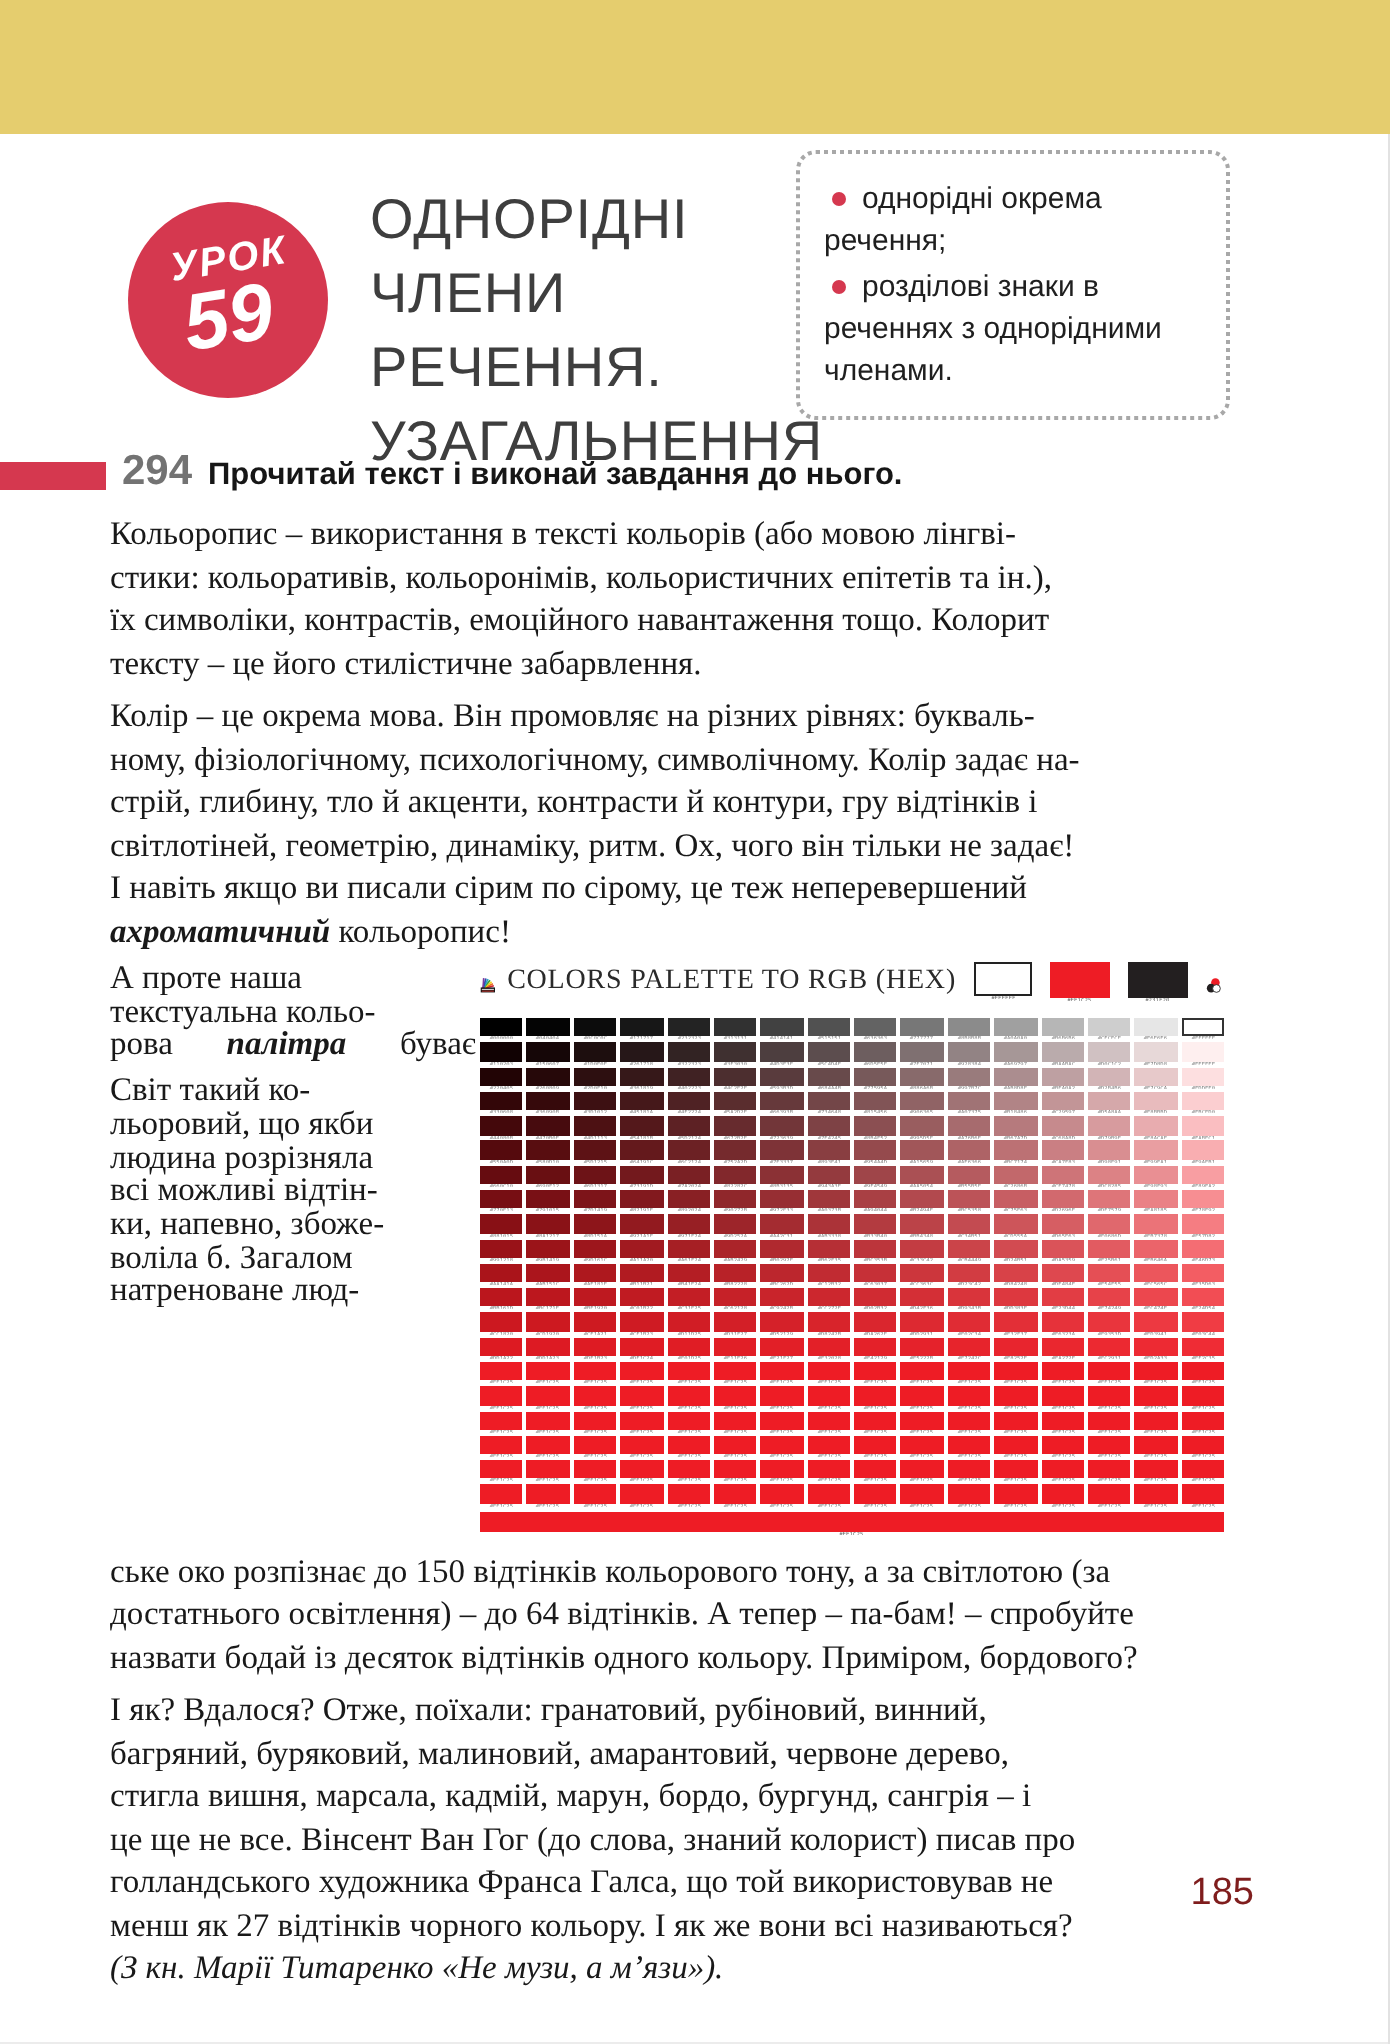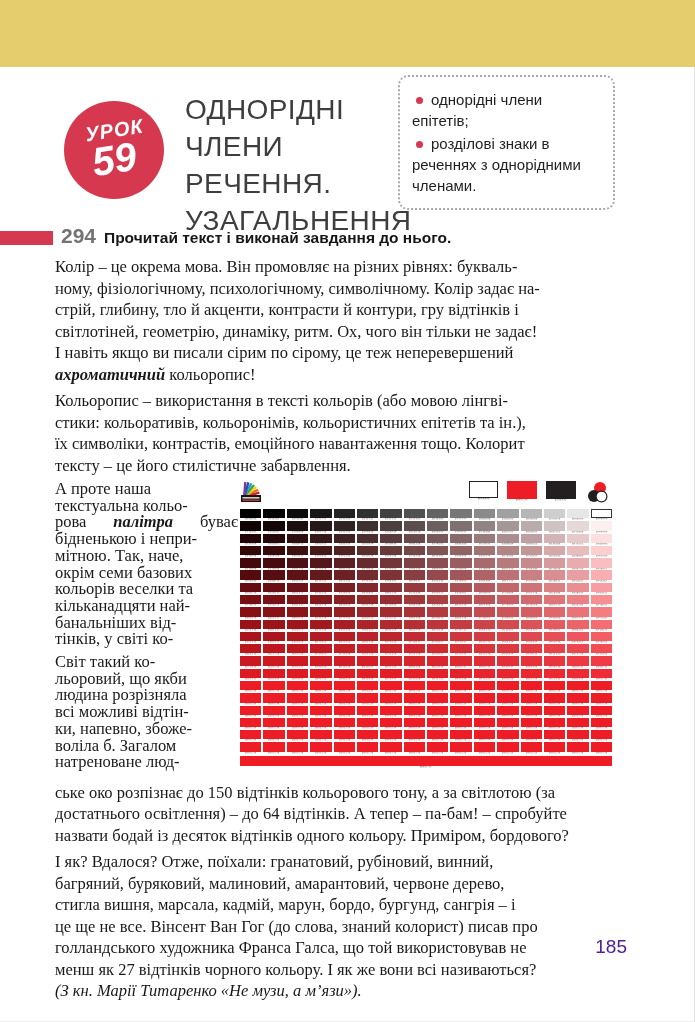--- a/index.html
+++ b/index.html
@@ -59,83 +59,76 @@
   .circles{width:28px;height:24px;margin-left:8px;}
   .palette-grid{display:grid;grid-template-columns:repeat(16,1fr);column-gap:2px;}
   .pcell{min-width:0;}
   .psw{height:9.4px;}
   .psw.outlined{background:#fff!important;border:1px solid #333;box-sizing:border-box;}
   .plbl{height:2.9px;overflow:hidden;font:6px/6px "DejaVu Sans Mono",monospace;color:#777;
         transform:scale(.46);transform-origin:0 0;width:217%;text-align:center;white-space:nowrap;}
   .palette-redbar{height:10px;margin-top:1px;}
   .redbar-lblwrap{height:4px;overflow:hidden;display:flex;justify-content:center;}
   
-  .page-num{position:absolute;right:68px;top:936px;font:400 19px "Liberation Sans","DejaVu Sans",sans-serif;color:#4c1d95;}
+  .page-num{position:absolute;right:68px;top:936px;font:400 19px "Liberation Sans","DejaVu Sans",sans-serif;color:#7f1d1d;}
 </style>
 </head>
 <body>
 
 <div class="page">
 
   <div class="yellow-band"></div>
 
   <div class="lesson-header">
     <div class="lesson-circle">
       <span class="lesson-label">УРОК</span>
       <span class="lesson-number">59</span>
     </div>
     <h1 class="lesson-title">ОДНОРІДНІ
 ЧЛЕНИ
 РЕЧЕННЯ.
 УЗАГАЛЬНЕННЯ</h1>
     <div class="info-box">
-      <div class="info-item"><span class="dot"></span><span>однорідні члени епітетів;</span></div>
+      <div class="info-item"><span class="dot"></span><span>однорідні окрема речення;</span></div>
       <div class="info-item"><span class="dot"></span><span>розділові знаки в
 реченнях з однорідними
 членами.</span></div>
     </div>
   </div>
 
   <div class="exercise-row">
     <div class="ex-bar"></div>
     <span class="ex-num">294</span>
     <span class="ex-task">Прочитай текст і виконай завдання до нього.</span>
   </div>
 
   <div class="article">
 
     <p class="para">
+      <span class="jlines indent">Кольоропис – використання в тексті кольорів (або мовою лінгві-
+стики: кольоративів, кольоронімів, кольористичних епітетів та ін.),
+їх символіки, контрастів, емоційного навантаження тощо. Колорит</span>
+      <span class="lastline">тексту – це його стилістичне забарвлення.</span>
+    </p>
+
+    <p class="para">
       <span class="jlines indent">Колір – це окрема мова. Він промовляє на різних рівнях: букваль-
 ному, фізіологічному, психологічному, символічному. Колір задає на-
 стрій, глибину, тло й акценти, контрасти й контури, гру відтінків і
 світлотіней, геометрію, динаміку, ритм. Ох, чого він тільки не задає!
 І навіть якщо ви писали сірим по сірому, це теж неперевершений</span>
       <span class="lastline"><em class="hl">ахроматичний</em><span> кольоропис!</span></span>
     </p>
 
-    <p class="para">
-      <span class="jlines indent">Кольоропис – використання в тексті кольорів (або мовою лінгві-
-стики: кольоративів, кольоронімів, кольористичних епітетів та ін.),
-їх символіки, контрастів, емоційного навантаження тощо. Колорит</span>
-      <span class="lastline">тексту – це його стилістичне забарвлення.</span>
-    </p>
-
     <div class="two-col">
       <div class="left-col">
         <p class="para">
           <span class="jlines indent">А проте наша
 текстуальна кольо-</span>
           <span class="jline"><span>рова </span><em class="hl">палітра</em><span> буває</span></span>
-          <span class="jlines">бідненькою і непри-
-мітною. Так, наче,
-окрім семи базових
-кольорів веселки та
-кільканадцяти най-
-банальніших від-
-тінків, у світі ко-</span>
         </p>
         <p class="para">
           <span class="jlines indent">Світ такий ко-
 льоровий, що якби
 людина розрізняла
 всі можливі відтін-
 ки, напевно, збоже-
 воліла б. Загалом
 натреноване люд-</span>
         </p>
@@ -150,20 +143,21 @@
               <rect x="0" y="-2" width="15" height="2.4" fill="#f2d11d" transform="rotate(-38)"></rect>
               <rect x="0" y="-2" width="15" height="2.4" fill="#3fa33c" transform="rotate(-50)"></rect>
               <rect x="0" y="-2" width="15" height="2.4" fill="#2aa7c4" transform="rotate(-62)"></rect>
               <rect x="0" y="-2" width="15" height="2.4" fill="#2a4fb0" transform="rotate(-74)"></rect>
               <rect x="0" y="-2" width="15" height="2.4" fill="#7b3ba0" transform="rotate(-86)"></rect>
             </g>
             <rect x="1" y="14" width="20" height="7" fill="#151515"></rect>
             <rect x="2.5" y="16" width="17" height="1.6" fill="#cfcfcf"></rect>
             <rect x="2.5" y="18.4" width="17" height="1.6" fill="#b2352f"></rect>
           </svg>
+          <span class="p-title">COLORS PALETTE TO RGB (HEX)</span>
           <span class="hsp"></span>
           <span class="hsw">
             <span class="sww outlined" style="background: rgb(255, 255, 255);"></span>
             <span class="tinylbl">#FFFFFF</span>
           </span>
           <span class="hsw">
             <span class="sww" style="background: rgb(238, 28, 37);"></span>
             <span class="tinylbl">#EE1C25</span>
           </span>
           <span class="hsw">

